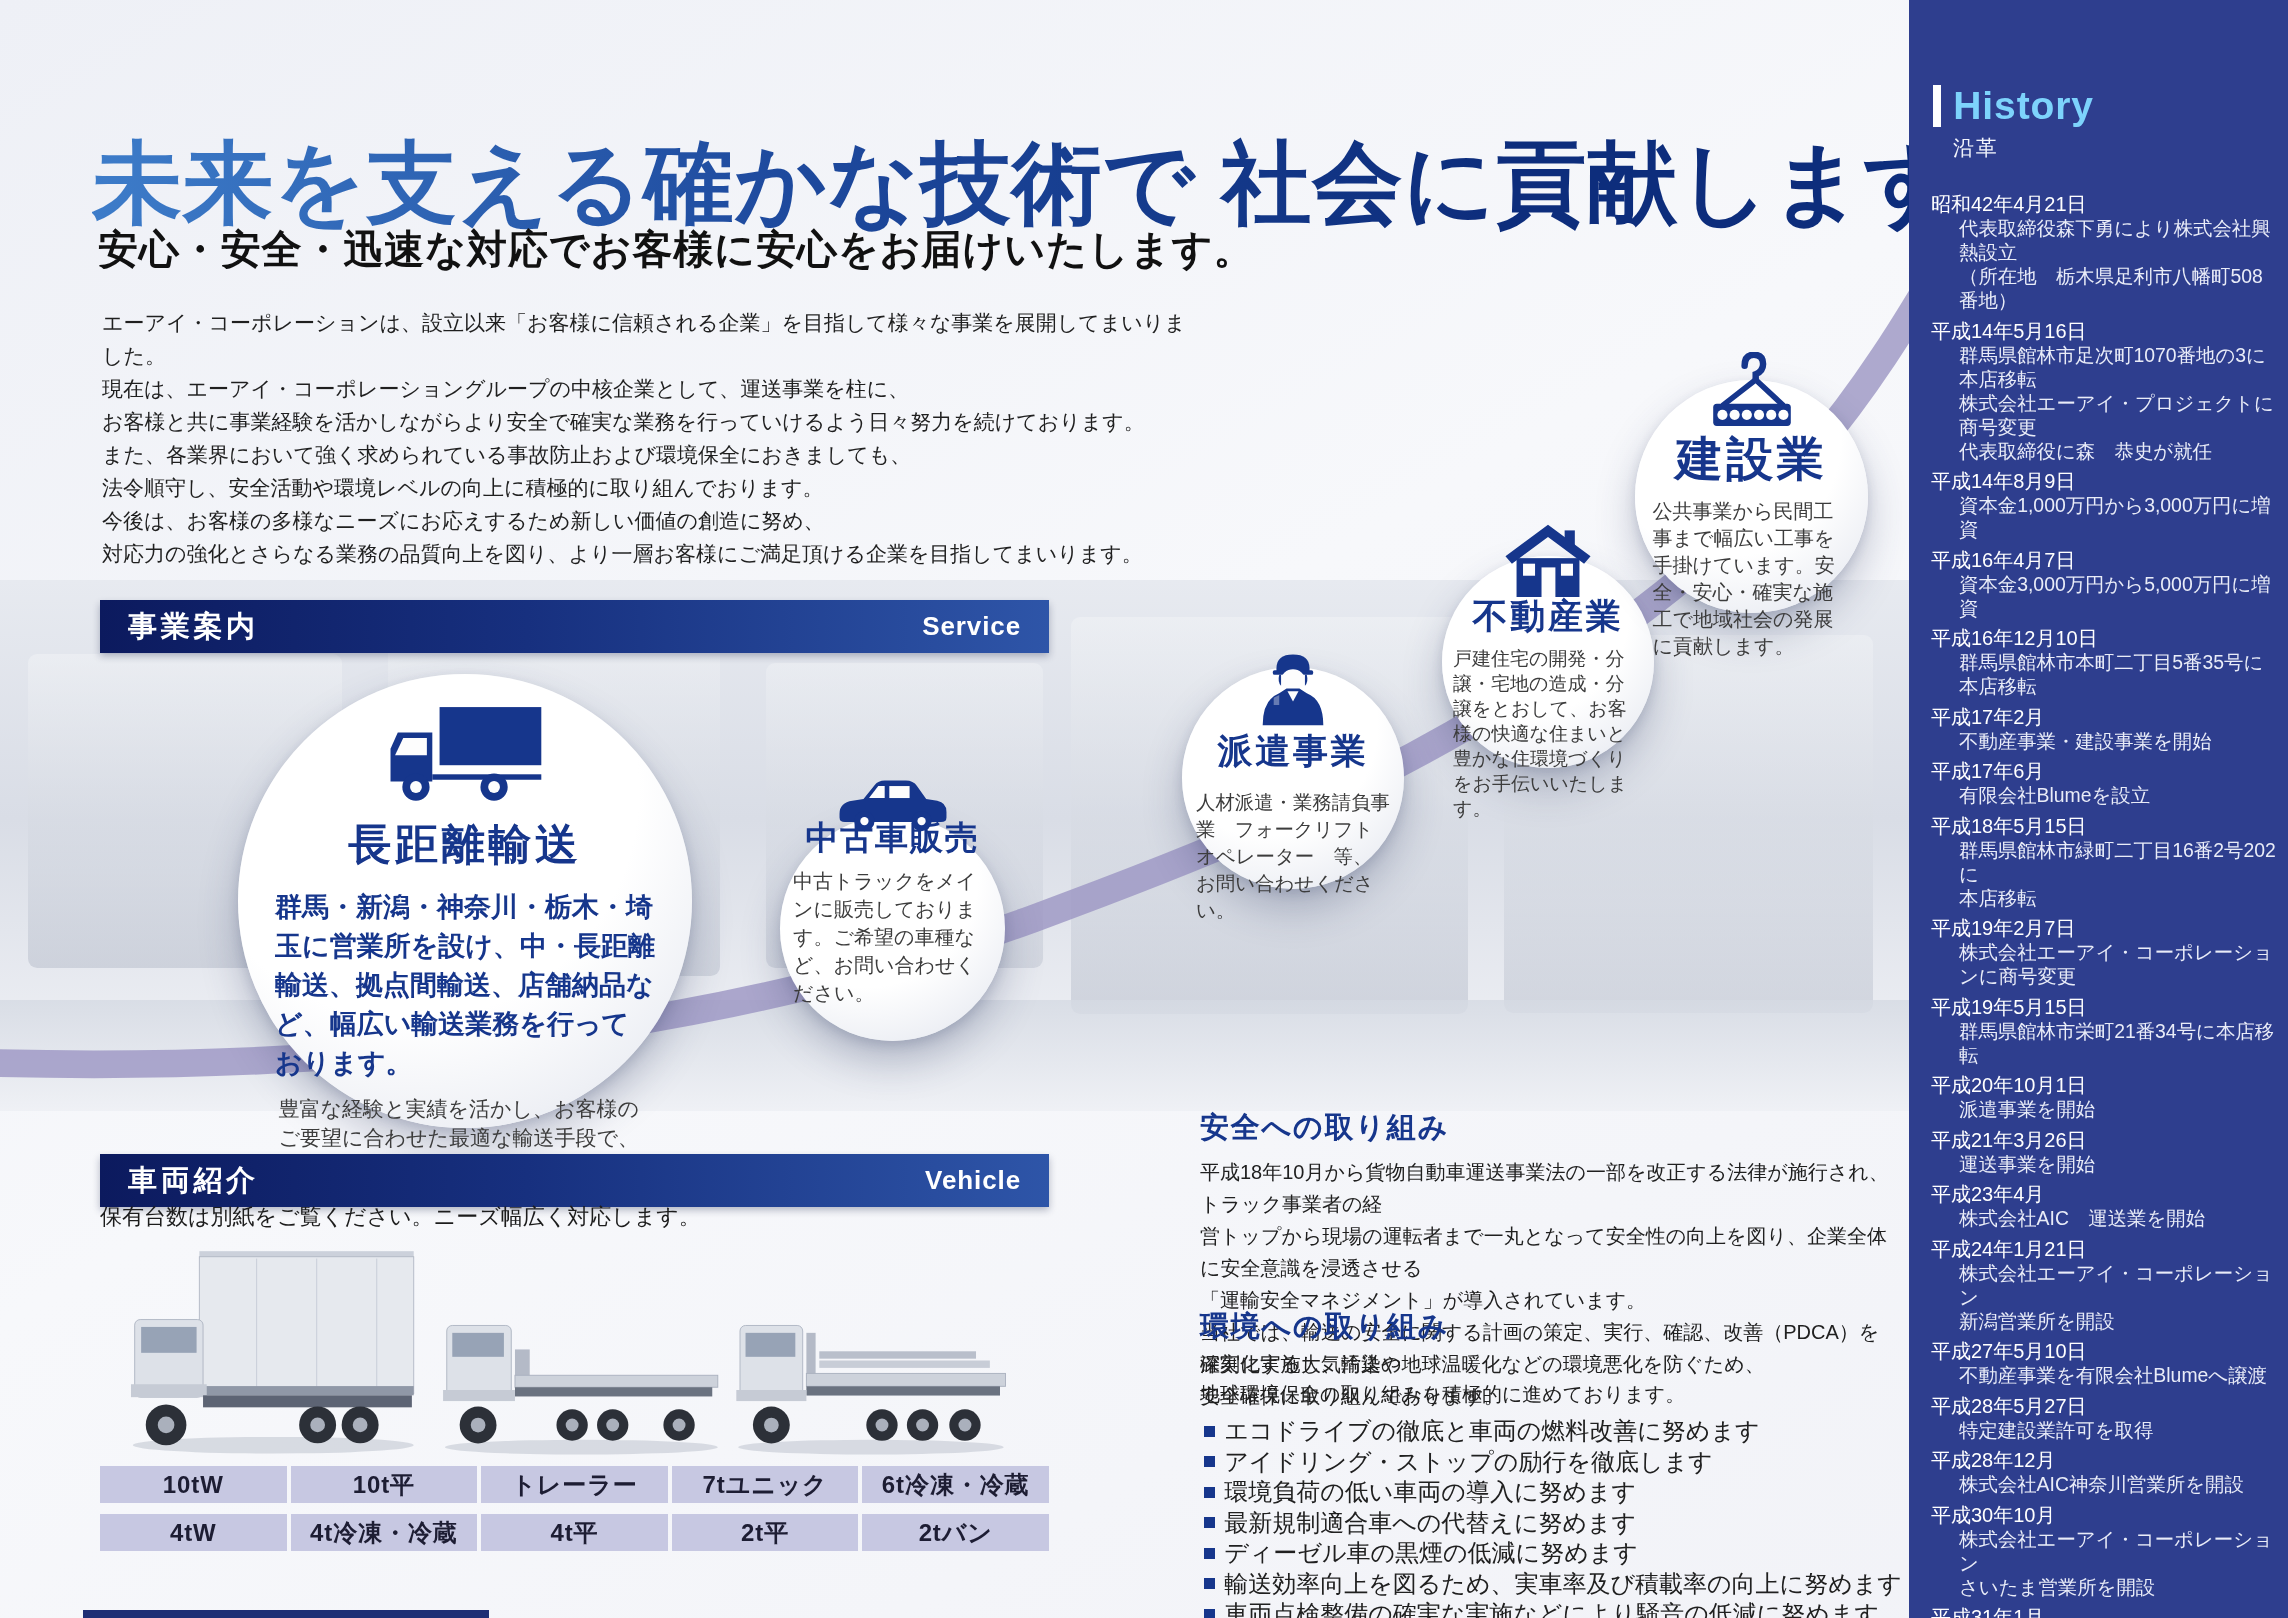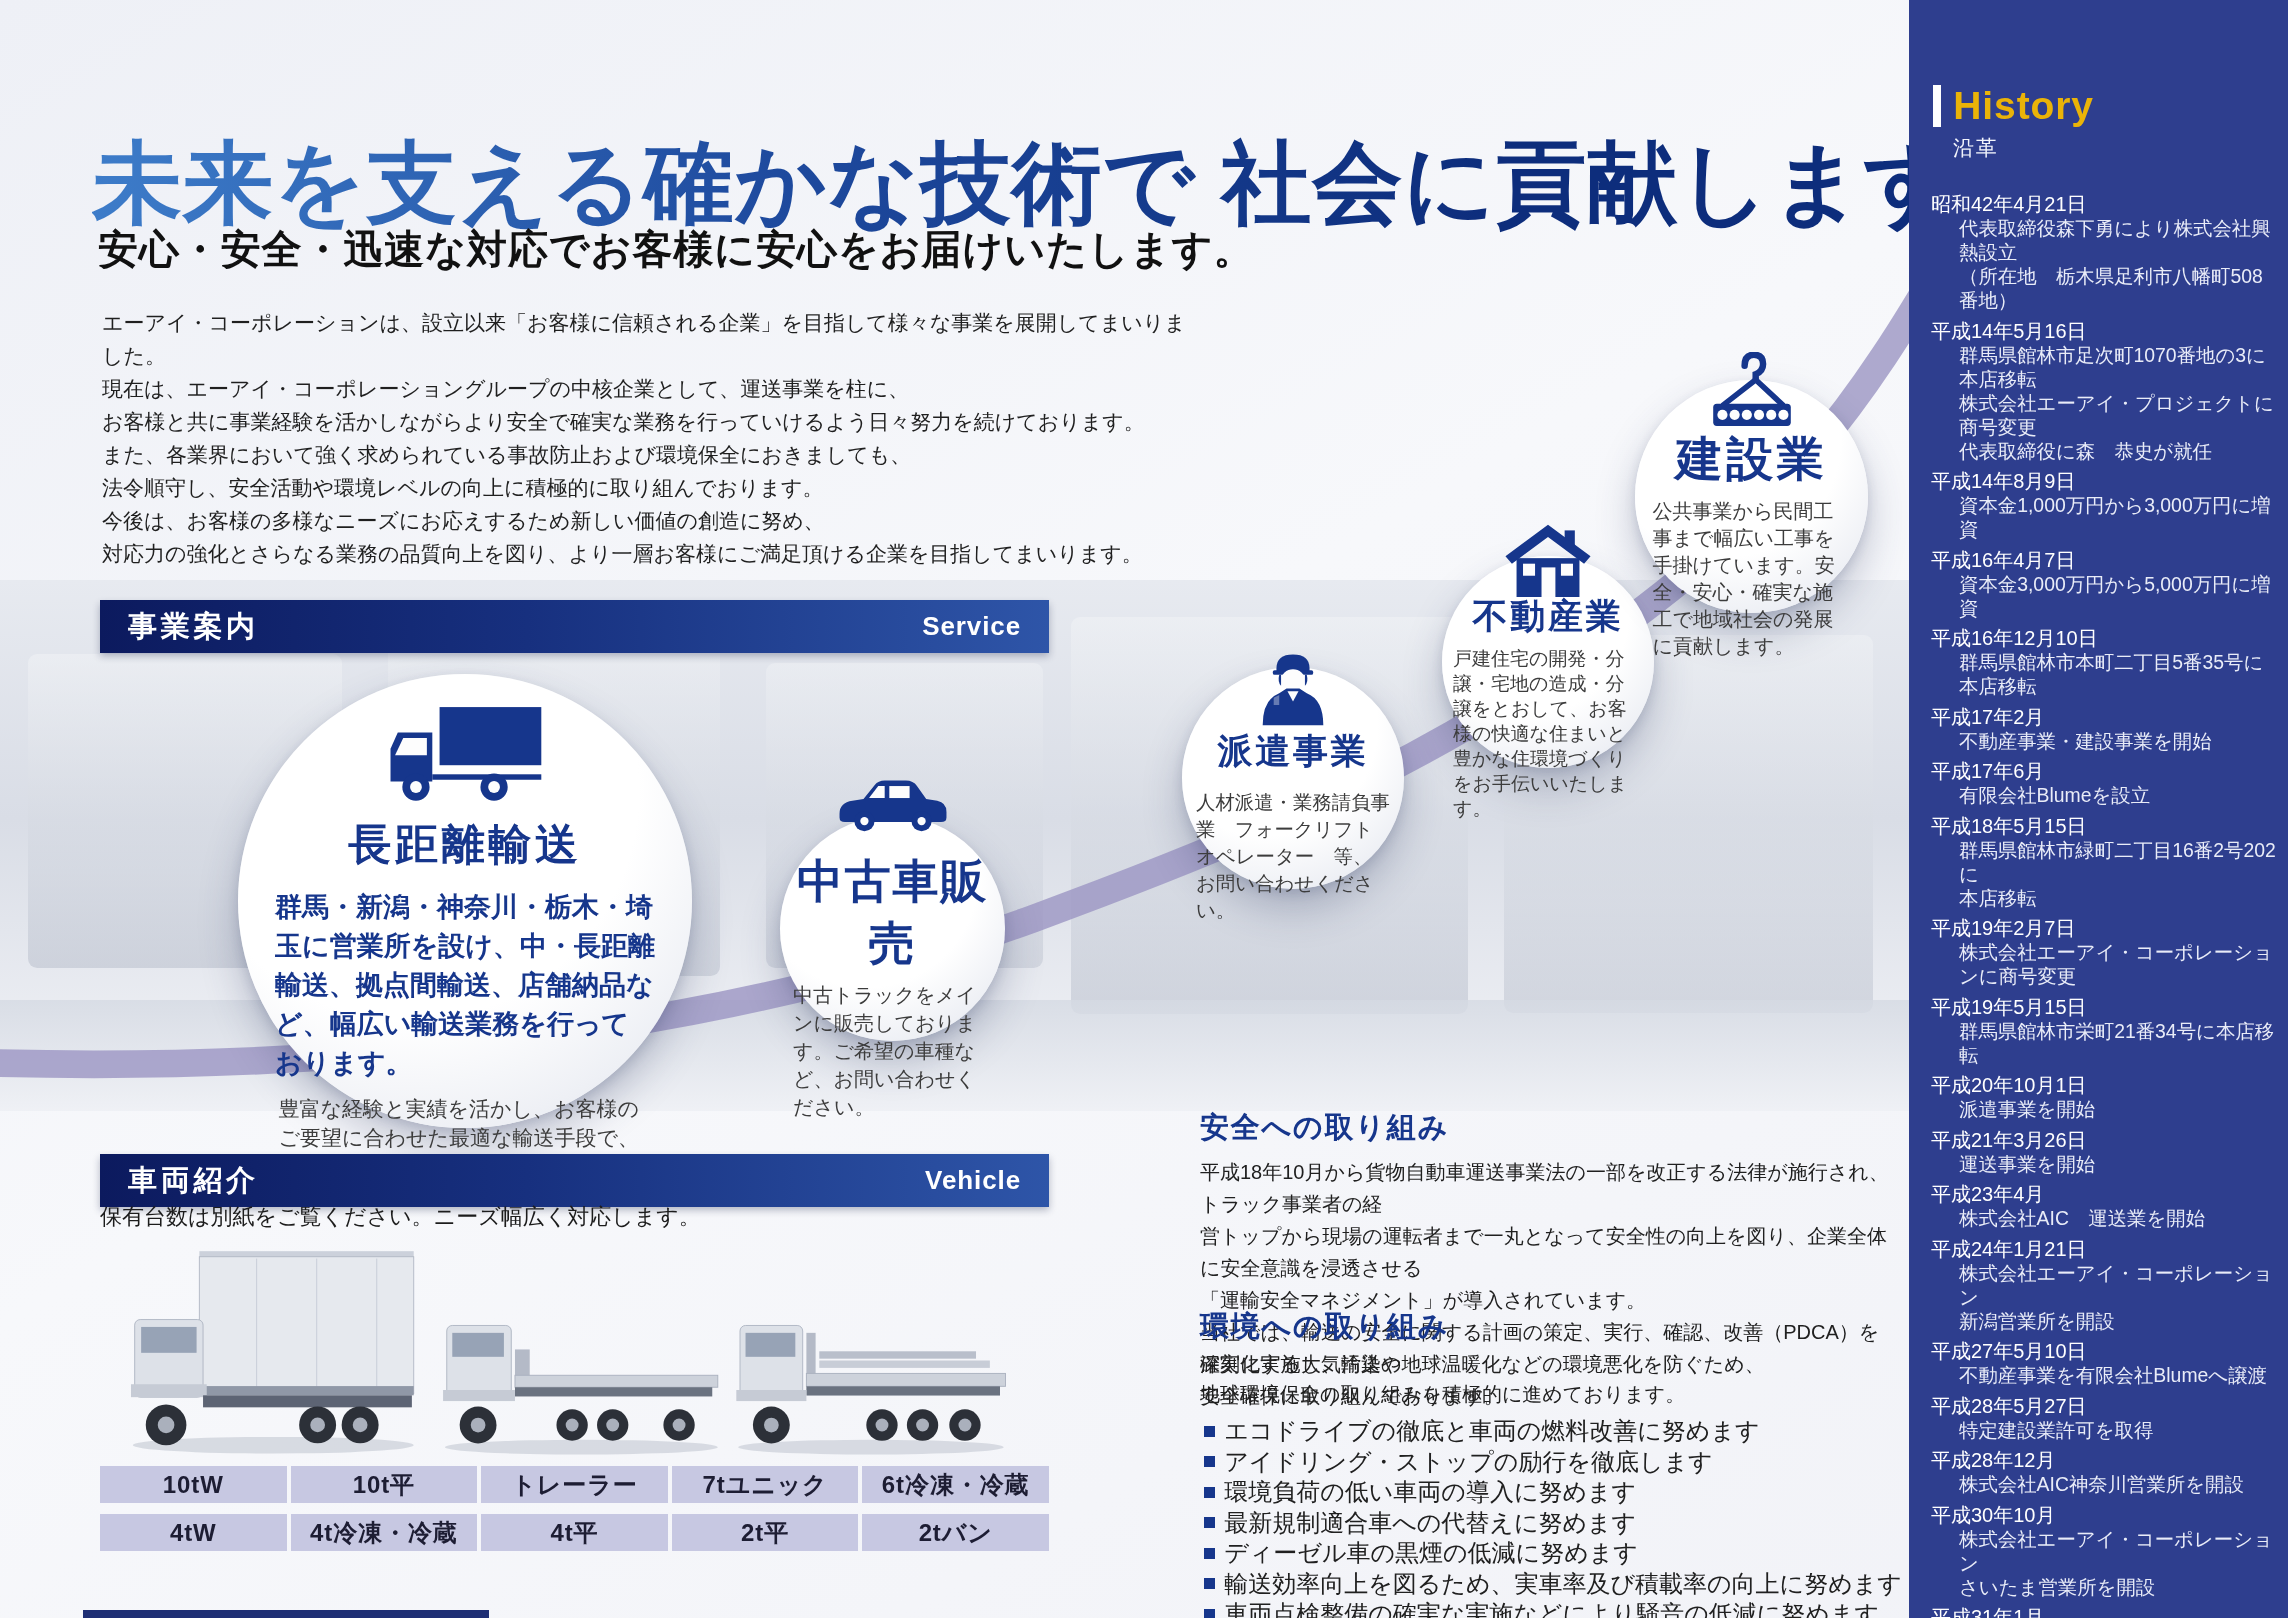--- a/index.html
+++ b/index.html
@@ -51,21 +51,21 @@
   .circle-lead{color:var(--navy,#16368c);font-weight:bold;}
   .circle-body{color:#3c3c3c;}
 
   .c1{left:238px;top:674px;width:454px;height:454px;padding-top:24px;}
   .c1 .circle-title{font-size:43px;margin-top:5.5px;}
   .c1 .circle-lead{width:380px;font-size:27px;line-height:39px;margin-top:14.8px;}
   .c1 .circle-body{width:373px;font-size:21px;line-height:29px;margin-top:11px;}
 
   .c2{left:780px;top:816px;width:225px;height:225px;}
   .c2 .float-icon{top:-42px;}
-  .c2 .circle-title{font-size:46px;margin-top:35px;letter-spacing:1.8px;}
+  .c2 .circle-title{font-size:33px;letter-spacing:1.8px;}
   .c2 .circle-body{width:199px;font-size:20px;line-height:28px;margin-top:5.5px;}
 
   .c3{left:1182px;top:667px;width:222px;height:222px;}
   .c3 .float-icon{top:-16.6px;}
   .c3 .circle-title{font-size:35px;margin-top:61px;letter-spacing:2.8px;}
   .c3 .circle-body{width:194px;font-size:19.4px;line-height:27px;margin-top:14px;}
 
   .c4{left:1442px;top:556px;width:212px;height:212px;}
   .c4 .float-icon{top:-33px;}
   .c4 .circle-title{font-size:35px;margin-top:37px;letter-spacing:2.8px;}
@@ -96,21 +96,21 @@
   .bullet-row{display:flex;align-items:flex-start;margin-bottom:6.5px;}
   .bullet-sq{width:11px;height:11px;background:var(--navy,#16368c);margin:6.5px 9.2px 0 0;flex:none;}
   .bullet-text{font-size:24px;line-height:24px;color:#202020;}
 
   
   .history{position:absolute;left:1909px;top:0;width:380px;height:1619px;
            background:var(--sidebar,#2e3e8e);box-sizing:border-box;}
   .h-head{position:absolute;left:24px;top:85px;}
   .h-title-row{display:flex;align-items:flex-start;gap:12px;}
   .h-bar{width:8.3px;height:42px;background:#fff;}
-  .h-title{font-size:39px;font-weight:bold;color:#eab308;line-height:42px;letter-spacing:0.9px;}
+  .h-title{font-size:39px;font-weight:bold;color:#7dd3fc;line-height:42px;letter-spacing:0.9px;}
   .h-sub{margin:7.4px 0 0 20px;font-size:21px;color:#f2f4fc;letter-spacing:1.8px;}
   .h-entries{position:absolute;left:22px;right:11px;top:192px;}
   .h-entry{margin-bottom:6.5px;}
   .h-date{font-size:20px;line-height:24px;color:#ffffff;}
   .h-line{font-size:19.4px;line-height:24px;color:#e9ecf8;padding-left:28px;}
 
   .bottom-strip{position:absolute;left:83px;top:1610px;width:406px;height:9.2px;background:#1e2e74;}
 </style>
 </head>
 <body>

